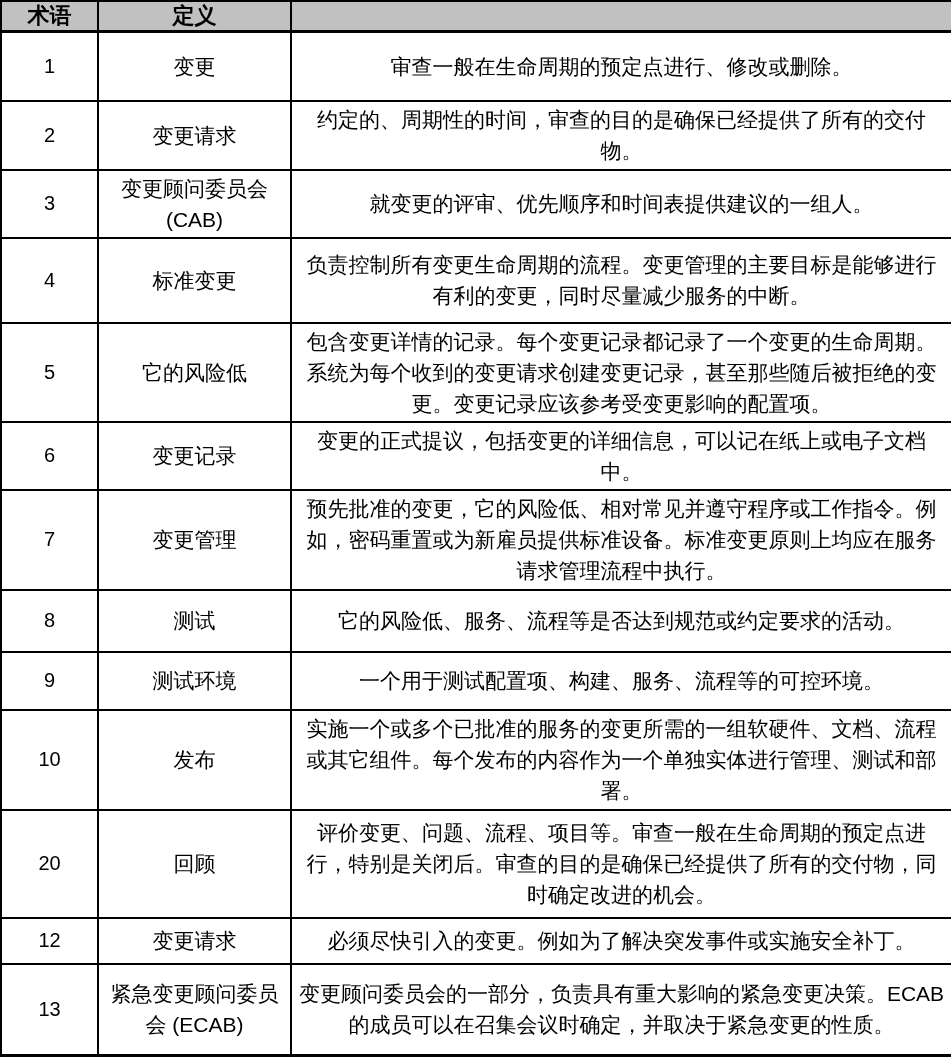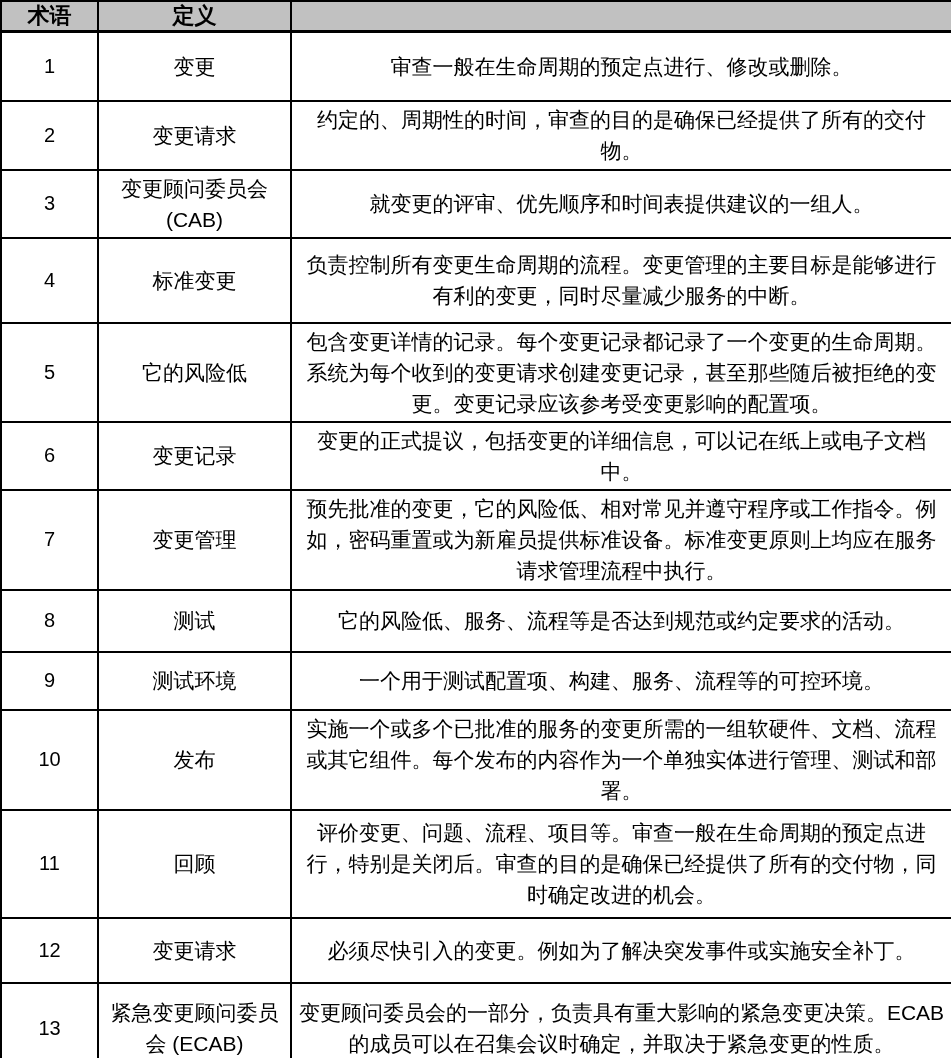--- a/index.html
+++ b/index.html
@@ -50,21 +50,21 @@
   tbody tr:nth-child(2){height:69px;}
   tbody tr:nth-child(3){height:57px;}
   tbody tr:nth-child(4){height:85px;}
   tbody tr:nth-child(5){height:98px;}
   tbody tr:nth-child(6){height:58px;}
   tbody tr:nth-child(7){height:100px;}
   tbody tr:nth-child(8){height:62px;}
   tbody tr:nth-child(9){height:58px;}
   tbody tr:nth-child(10){height:100px;}
   tbody tr:nth-child(11){height:108px;}
-  tbody tr:nth-child(12){height:65px;}
+  tbody tr:nth-child(12){height:46px;}
   tbody tr:nth-child(13){height:92px;}
   table.glossary{border:2px solid var(--border-color);border-bottom-width:3px;}
 </style>
 </head>
 <body>
 
 <table class="glossary">
   <colgroup>
     <col class="c-num">
       <col class="c-term">
@@ -122,21 +122,21 @@
       <td class="num">9</td>
       <td class="term">测试环境</td>
       <td class="def">一个用于测试配置项、构建、服务、流程等的可控环境。</td>
     </tr>
     <tr>
       <td class="num">10</td>
       <td class="term">发布</td>
       <td class="def">实施一个或多个已批准的服务的变更所需的一组软硬件、文档、流程或其它组件。每个发布的内容作为一个单独实体进行管理、测试和部署。</td>
     </tr>
     <tr>
-      <td class="num">11</td>
+      <td class="num">20</td>
       <td class="term">回顾</td>
       <td class="def">评价变更、问题、流程、项目等。审查一般在生命周期的预定点进行，特别是关闭后。审查的目的是确保已经提供了所有的交付物，同时确定改进的机会。</td>
     </tr>
     <tr>
       <td class="num">12</td>
       <td class="term">变更请求</td>
       <td class="def">必须尽快引入的变更。例如为了解决突发事件或实施安全补丁。</td>
     </tr>
     <tr>
       <td class="num">13</td>

